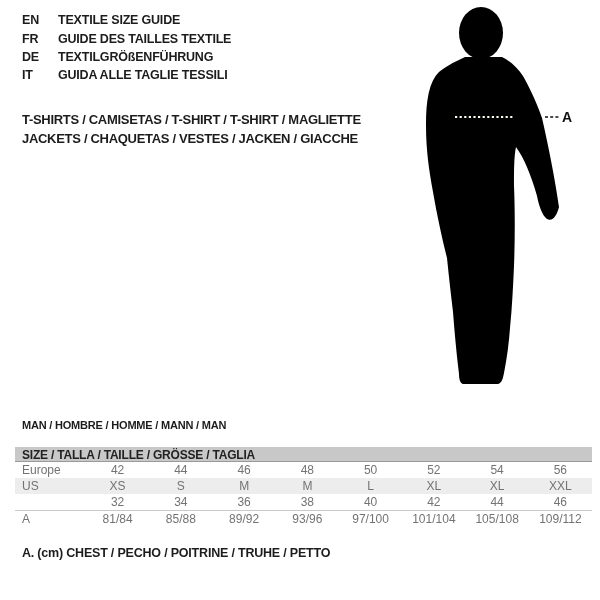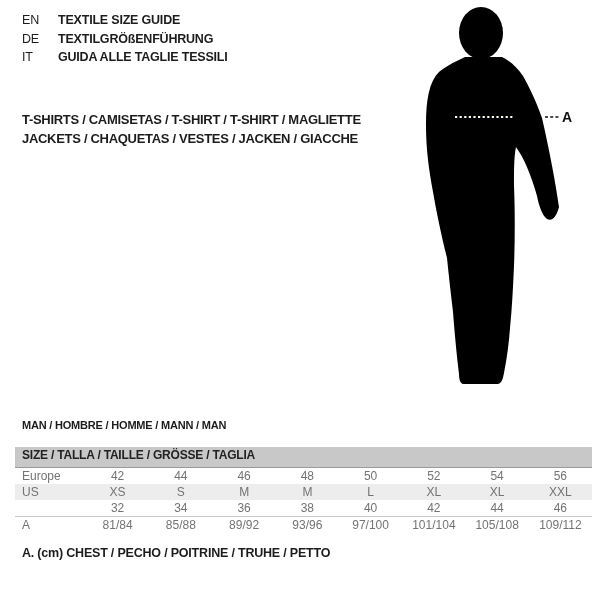--- a/index.html
+++ b/index.html
@@ -4,33 +4,33 @@
 <style>
   html,body{margin:0;padding:0;}
   body{
     width:600px;height:600px;position:relative;background:#ffffff;
     font-family:"Liberation Sans",sans-serif;color:#1c1c1c;overflow:hidden;
   }
   .abs{position:absolute;}
   
   .lang-block{left:22px;top:11px;}
   .lang-row{display:flex;height:18.4px;align-items:center;}
-  .lang-code{width:36px;font-weight:normal;font-size:12.5px;letter-spacing:-0.2px;}
+  .lang-code{width:36px;font-weight:bold;font-size:12.5px;letter-spacing:-0.2px;}
   .lang-label{font-weight:bold;font-size:12.5px;letter-spacing:-0.2px;white-space:nowrap;}
   
   .categories{left:22px;top:110px;}
   .category-line{font-weight:bold;font-size:13px;letter-spacing:-0.3px;line-height:19px;white-space:nowrap;}
   
   .figure{left:420px;top:0px;}
   
   .man-header{left:22px;top:419px;font-weight:bold;font-size:11px;letter-spacing:-0.2px;}
   
   .size-table{left:15px;top:447px;width:577px;}
   .table-header{
-    background:#c8c8c8;height:21px;line-height:17px;
+    background:#c8c8c8;height:15px;line-height:17px;
     padding-left:7px;font-size:12px;font-weight:600;letter-spacing:-0.2px;
     border-bottom:1px solid #9a9a9a;box-sizing:border-box;color:#222;
   }
   .t-row{
     display:grid;grid-template-columns:71px repeat(8,1fr);
     height:16px;line-height:16px;font-size:12px;color:#737373;
   }
   .t-row.alt{background:#ededed;}
   .t-row.rule{border-top:1px solid #c9c9c9;}
   .t-label{padding-left:7px;text-align:left;}
@@ -38,20 +38,24 @@
   
   .footer-note{left:22px;top:546px;font-weight:bold;font-size:12.5px;letter-spacing:-0.2px;}
 </style>
 </head>
 <body>
 
 <div class="abs lang-block">
   <div class="lang-row">
     <span class="lang-code">EN</span>
     <span class="lang-label">TEXTILE SIZE GUIDE</span>
+  </div>
+  <div class="lang-row">
+    <span class="lang-code">FR</span>
+    <span class="lang-label">GUIDE DES TAILLES TEXTILE</span>
   </div>
   <div class="lang-row">
     <span class="lang-code">DE</span>
     <span class="lang-label">TEXTILGRÖßENFÜHRUNG</span>
   </div>
   <div class="lang-row">
     <span class="lang-code">IT</span>
     <span class="lang-label">GUIDA ALLE TAGLIE TESSILI</span>
   </div>
 </div>

